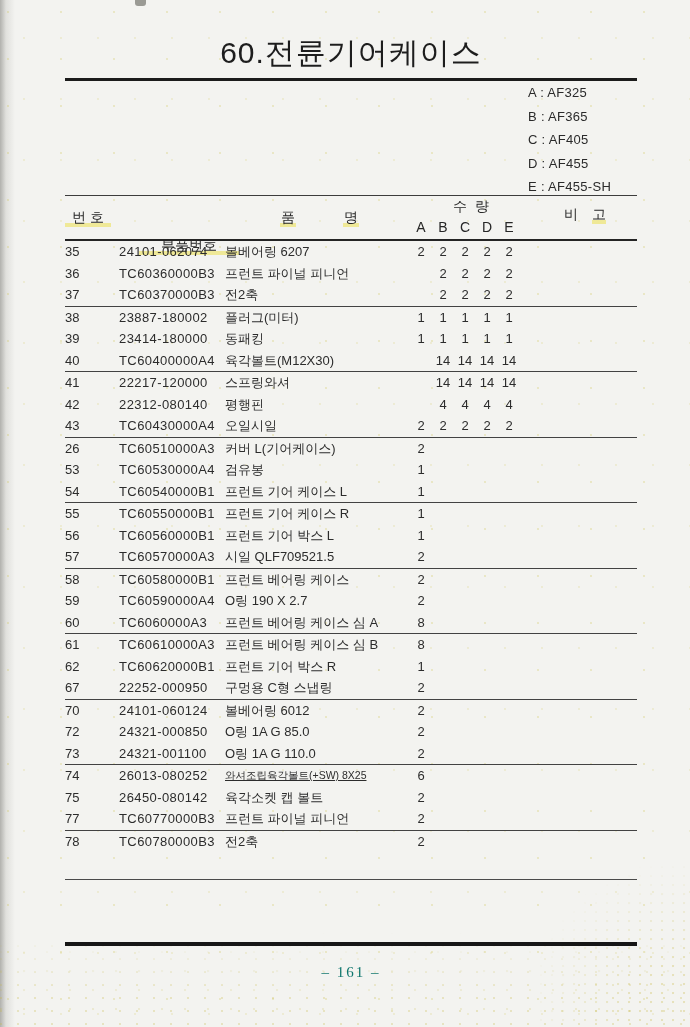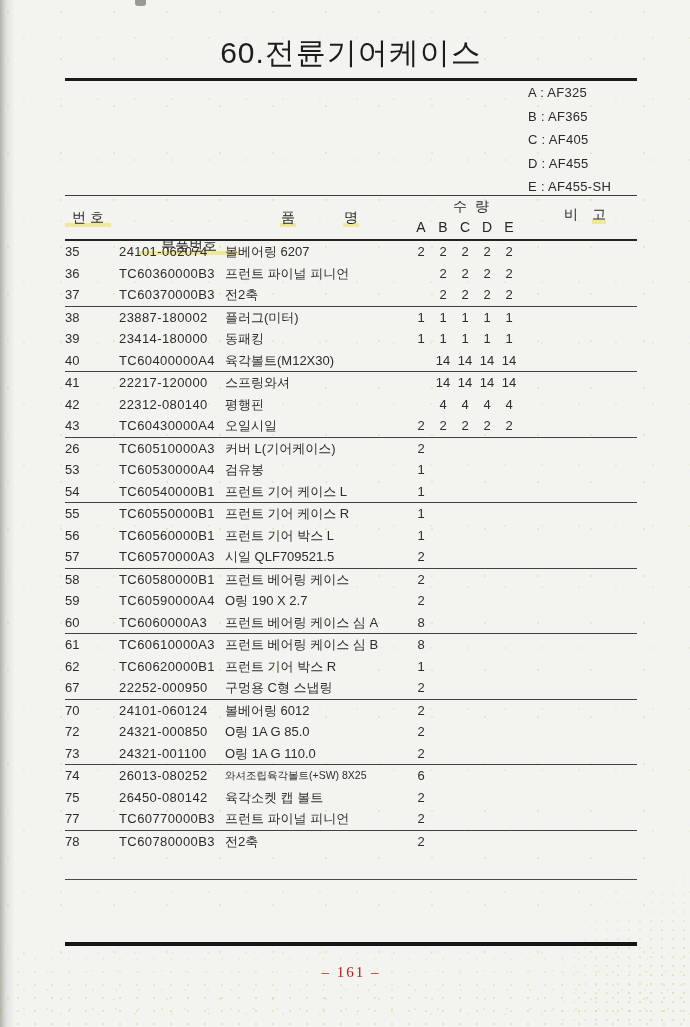--- a/index.html
+++ b/index.html
@@ -55,29 +55,29 @@
   .h-rem{left:455px;width:130px;top:10px;display:flex;justify-content:center;gap:14px;}
   .hl{background:linear-gradient(to top, rgba(236,224,78,.55) 20%, rgba(0,0,0,0) 22%);}
 
   .group{border-top:1px solid #424242;}
   .group:first-child{border-top:none;}
   .row{position:relative;height:21.5px;line-height:21.5px;font-size:13px;white-space:nowrap;}
   .cell{position:absolute;top:0;height:21.5px;}
   .c-no{left:0;width:46px;text-align:left;}
   .c-part{left:54px;width:110px;letter-spacing:.4px;}
   .c-name{left:160px;}
-  .c-name.small{font-size:10.5px;letter-spacing:0;}
+  .c-name.small{font-size:10.5px;letter-spacing:0;text-decoration:underline;}
   .c-qty{width:24px;text-align:center;}
   .q0{left:344px;}.q1{left:366px;}.q2{left:388px;}.q3{left:410px;}.q4{left:432px;}
 
   .rule-thin{position:absolute;left:65px;width:572px;top:879px;height:1px;background:#4a4a4a;}
   .rule-thick{position:absolute;left:65px;width:572px;top:942px;height:4px;background:#161616;}
 
   .footer-page{position:absolute;left:65px;width:572px;top:964px;text-align:center;
-    font-family:"Liberation Serif","DejaVu Serif",serif;font-size:15px;color:#b91c1c;letter-spacing:2px;}
+    font-family:"Liberation Serif","DejaVu Serif",serif;font-size:15px;color:#0f766e;letter-spacing:2px;}
 </style>
 </head>
 <body>
 
 <div class="page">
 
   <div class="edge-left"></div>
   <div class="speckle"></div>
   <div class="speckle-bottom"></div>
   <div class="speckle-corner"></div>

